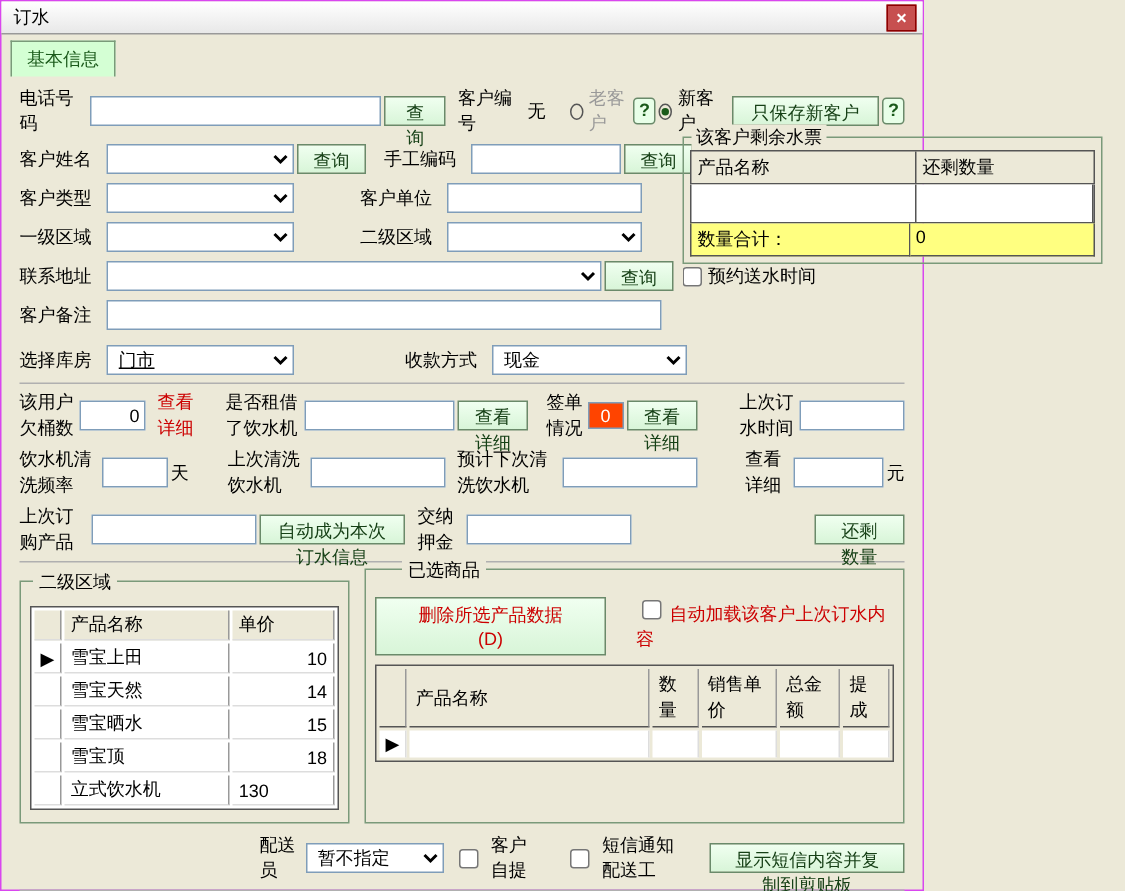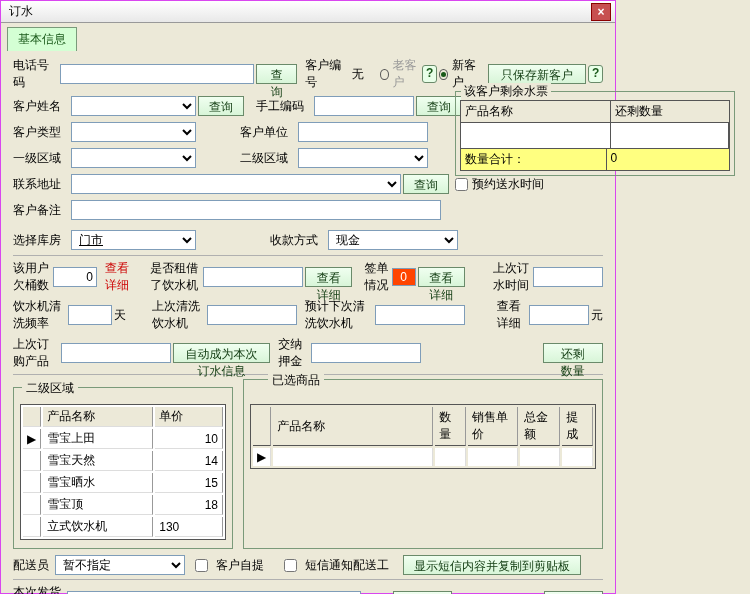--- a/index.html
+++ b/index.html
@@ -226,20 +226,29 @@
                 <td></td>
                 <td>立式饮水机</td>
                 <td style="text-align:left">130</td>
               </tr>
         </tbody>
           </table>
       </div>
 
       <div class="right-panel">
         <span class="legend" style="position:absolute;top:-8px;left:24px;background:#ece9d8;padding:0 4px">已选商品</span>
+        <div style="display:flex;align-items:center;gap:20px">
+          <button class="btn-del">
+            <span>删除所选产品数据</span> <span>(D)</span>
+          </button>
+          <label>
+            <input type="checkbox" class="chk" style="">
+            <span class="red">自动加载该客户上次订水内容</span>
+          </label>
+        </div>
         <table class="sel-tbl">
           <tbody>
               <tr>
             <th style="width:14px"></th>
             <th style="width:160px">产品名称</th>
             <th>数量</th>
             <th>销售单价</th>
             <th>总金额</th>
             <th>提成</th>
           </tr>
@@ -250,21 +259,21 @@
                 <td></td>
                 <td></td>
                 <td></td>
               </tr>
         </tbody>
           </table>
       </div>
     </div>
 
     <div class="bottom-row">
-      <span style="">配送员</span>
+      <span style="margin-left:160px">配送员</span>
       <select style="width:130px"><option>暂不指定</option></select>
       <input type="checkbox" class="chk" style="">
       <span>客户自提</span>
       <input type="checkbox" class="chk" style="margin-left: 14px;">
       <span>短信通知配送工</span>
       <button class="btn" style="margin-left:8px">显示短信内容并复制到剪贴板</button>
     </div>
 
     <div class="hr-sep"></div>
 

